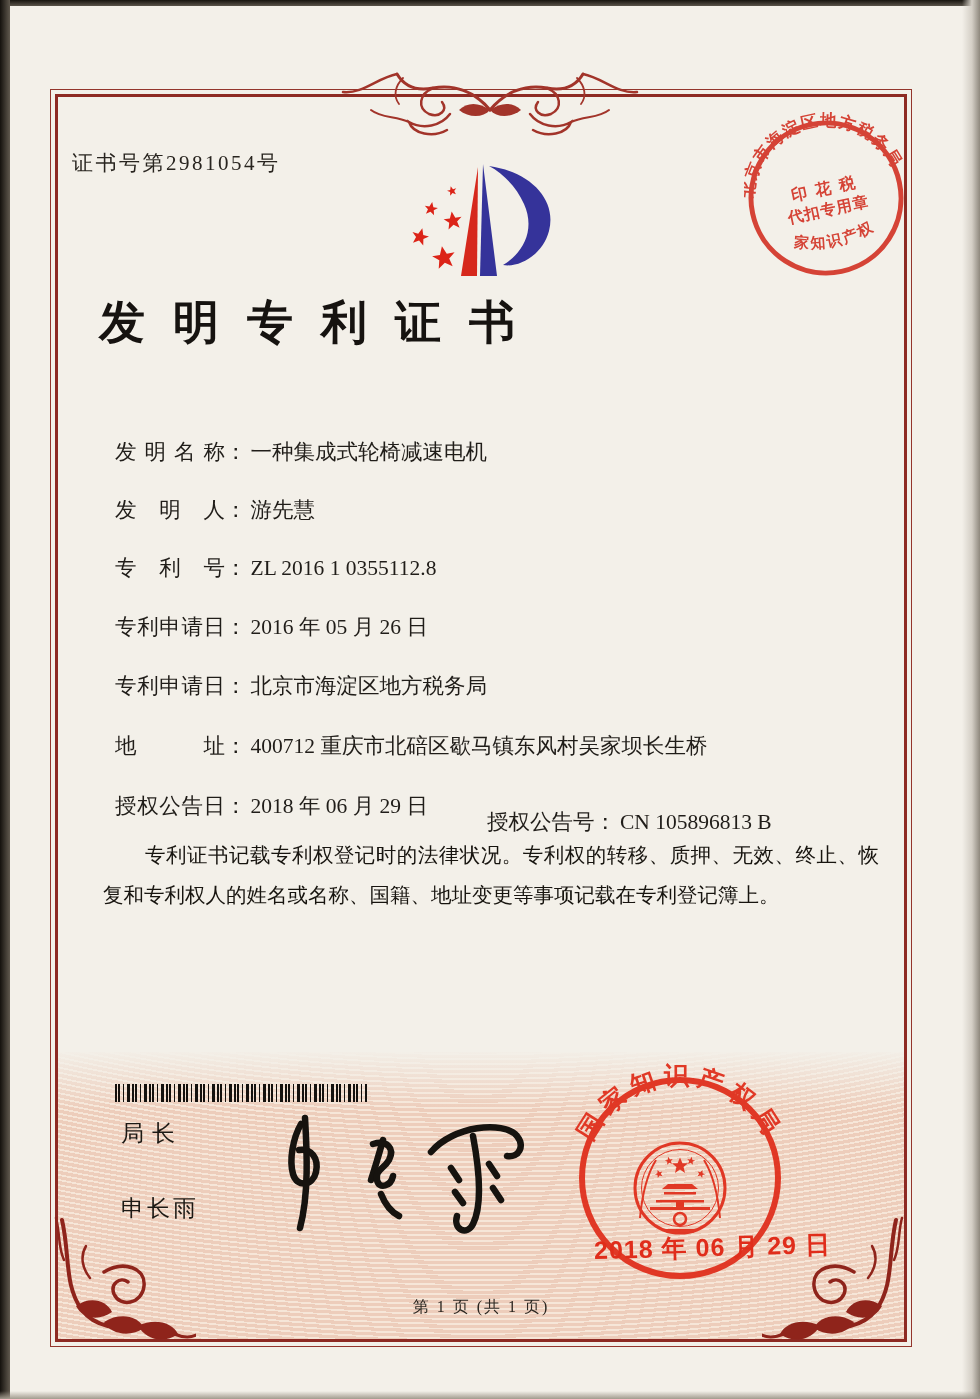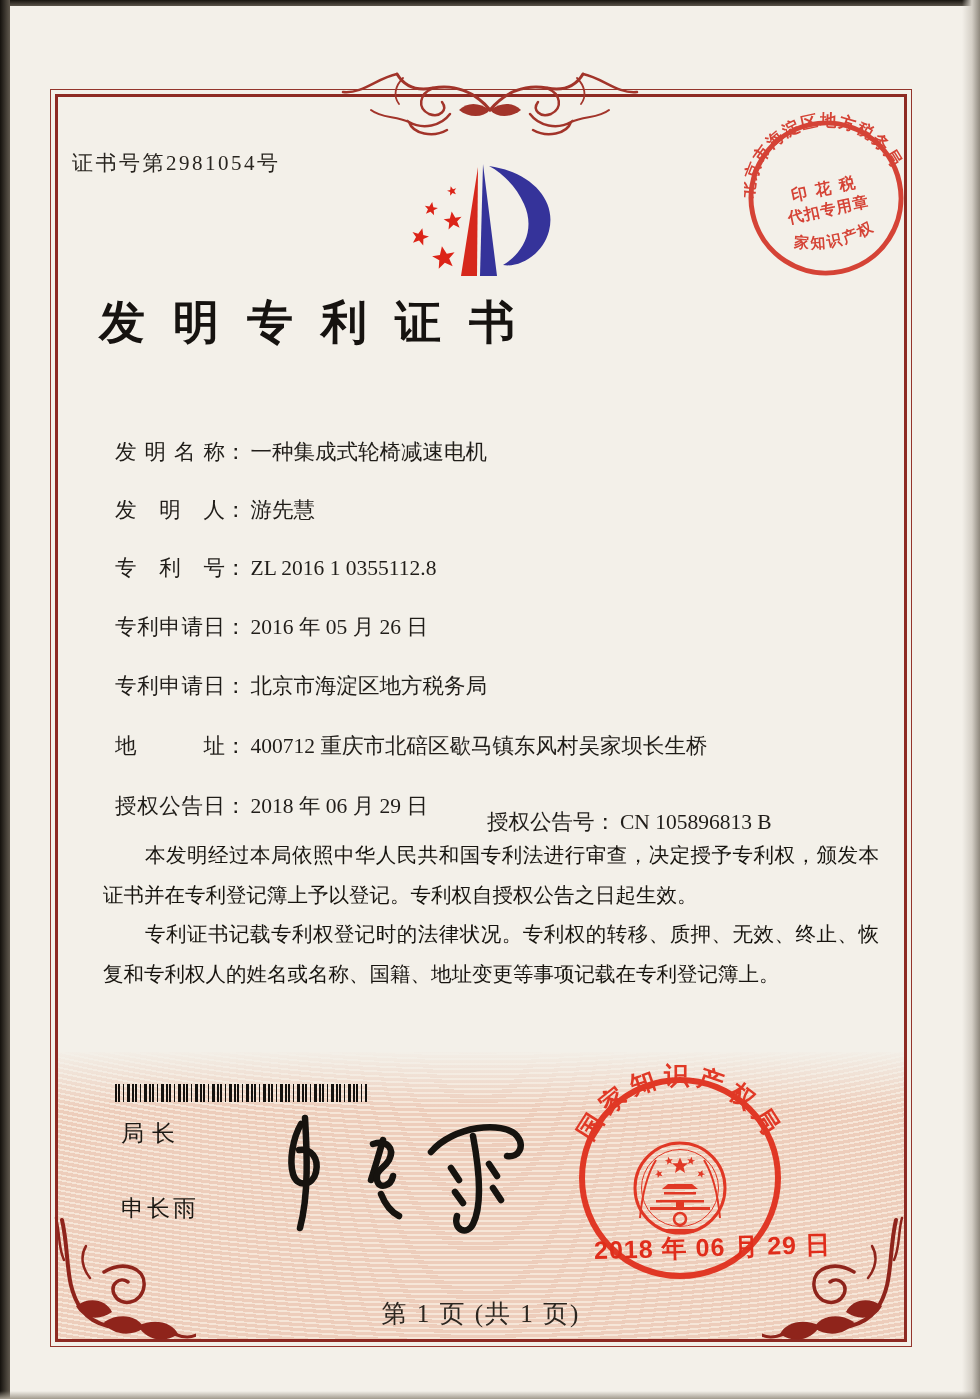--- a/index.html
+++ b/index.html
@@ -66,21 +66,21 @@
 
   .dtitle{left:121px;top:1118px;font-size:23px;letter-spacing:8px;color:#1c1914;z-index:4;}
   .dname{left:121px;top:1193px;font-size:23px;letter-spacing:3px;color:#1c1914;z-index:4;}
 
   .seal-date{
     left:594px;top:1231px;font-size:25px;letter-spacing:1px;color:#e02d1b;
     font-weight:700;z-index:6;transform:rotate(-1.5deg);
     font-family:"Liberation Sans","DejaVu Sans",sans-serif;
   }
 
-  .footer{left:55px;top:1297px;width:852px;text-align:center;font-size:25px;
+  .footer{left:55px;top:1297px;width:852px;text-align:center;font-size:16px;
     letter-spacing:2px;color:#2b2620;z-index:4;}
 
   .stamp-svg,.seal-svg,.logo-svg,.sig-svg{position:absolute;}
   .stamp-text{font-family:"Liberation Sans","DejaVu Sans",sans-serif;font-weight:700;}
 </style>
 </head>
 <body>
 
 <div class="abs edge-top"></div>
 <div class="abs edge-left"></div>
@@ -182,21 +182,20 @@
   <span class="flabel">地址</span><span class="fcolon">：</span><span class="fvalue">400712 重庆市北碚区歇马镇东风村吴家坝长生桥</span>
 </div>
 <div class="frow" style="top:791px">
   <span class="flabel">授权公告日</span><span class="fcolon">：</span><span class="fvalue">2018 年 06 月 29 日</span>
   <span class="grp2">
     <span>授权公告号</span><span class="fcolon">：</span><span class="fvalue">CN 105896813 B</span>
   </span>
 </div>
 
 <div class="abs bodytext">
-  <p>本发明经过本局依照中华人民共和国专利法进行审查，决定授予专利权，颁发本证书并在专利登记簿上予以登记。专利权自授权公告之日起生效。</p>
   <p>专利证书记载专利权登记时的法律状况。专利权的转移、质押、无效、终止、恢复和专利权人的姓名或名称、国籍、地址变更等事项记载在专利登记簿上。</p>
 </div>
 
 <div class="abs barcode"></div>
 
 <div class="abs dtitle">局长</div>
 <div class="abs dname">申长雨</div>
 
 <svg class="sig-svg" style="left:245px;top:1110px;z-index:4" width="300" height="128" viewBox="0 0 300 128">
   <g stroke="#16130f" stroke-width="6.5" stroke-linecap="round" fill="none">

